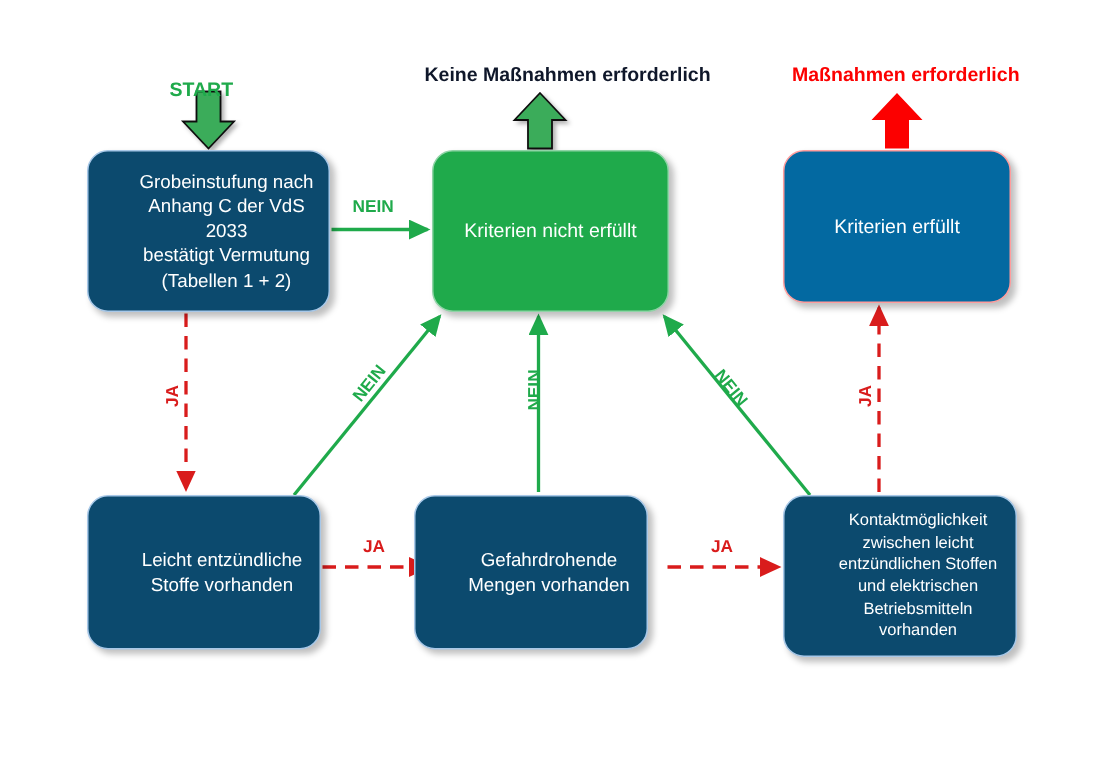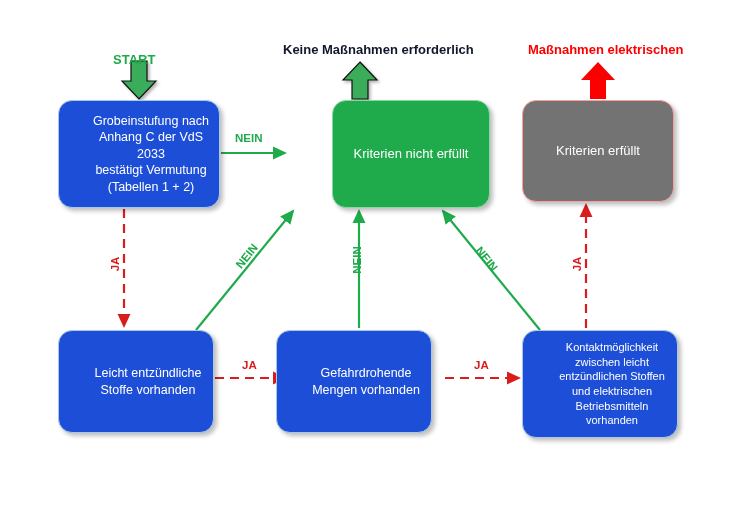--- a/index.html
+++ b/index.html
@@ -30,31 +30,30 @@
     justify-content: center;
     text-align: center;
     color: #ffffff;
     box-sizing: border-box;
     box-shadow: 3px 3px 4px rgba(0,0,0,0.25);
     line-height: 1.32;
     padding: 4px 8px;
     z-index: 3;
   }
   .node-blue {
-    background: #1d4ed8;
+    background: #0c4a6e;
     border: 1px solid #a8c8e8;
     padding-left: 32px;
   }
   .node-green {
     background: #1faa4b;
     border: 1px solid #8fd4a6;
-    margin-left: 44px;
   }
   .node-red {
-    background: #737373;
+    background: #0369a1;
     border: 1px solid #ff9d9d;
   }
   .node span { display: block; width: 100%; white-space: pre-line; }
 
   .cap {
     position: absolute;
     font-weight: bold;
     white-space: nowrap;
     z-index: 4;
   }
@@ -129,21 +128,21 @@
 
     <line x1="445" y1="378" x2="519" y2="378" stroke="#d91c1c" stroke-width="2.2" stroke-dasharray="9 6" marker-end="url(#ah-red)"></line>
 
     <line x1="586" y1="328" x2="586" y2="205" stroke="#d91c1c" stroke-width="2.2" stroke-dasharray="9 6" marker-end="url(#ah-red)"></line>
   </svg>
 
   <div class="cap cap-start" style="left:113px; top:52px;">START</div>
 
   <div class="cap cap-green" style="left:283px; top:42px;">Keine Maßnahmen erforderlich</div>
 
-  <div class="cap cap-red" style="left:528px; top:42px;">Maßnahmen elektrischen</div>
+  <div class="cap cap-red" style="left:528px; top:42px;">Maßnahmen erforderlich</div>
 
   <div class="node node-blue" style="left:58px; top:100px; width:162px; height:108px; font-size:12.5px;">
     <span>Grobeinstufung nach
 Anhang C der VdS 2033
 bestätigt Vermutung
 (Tabellen 1 + 2)</span>
   </div>
 
   <div class="node node-green" style="left:288px; top:100px; width:158px; height:108px; font-size:13px;">
     <span>Kriterien nicht erfüllt</span>

